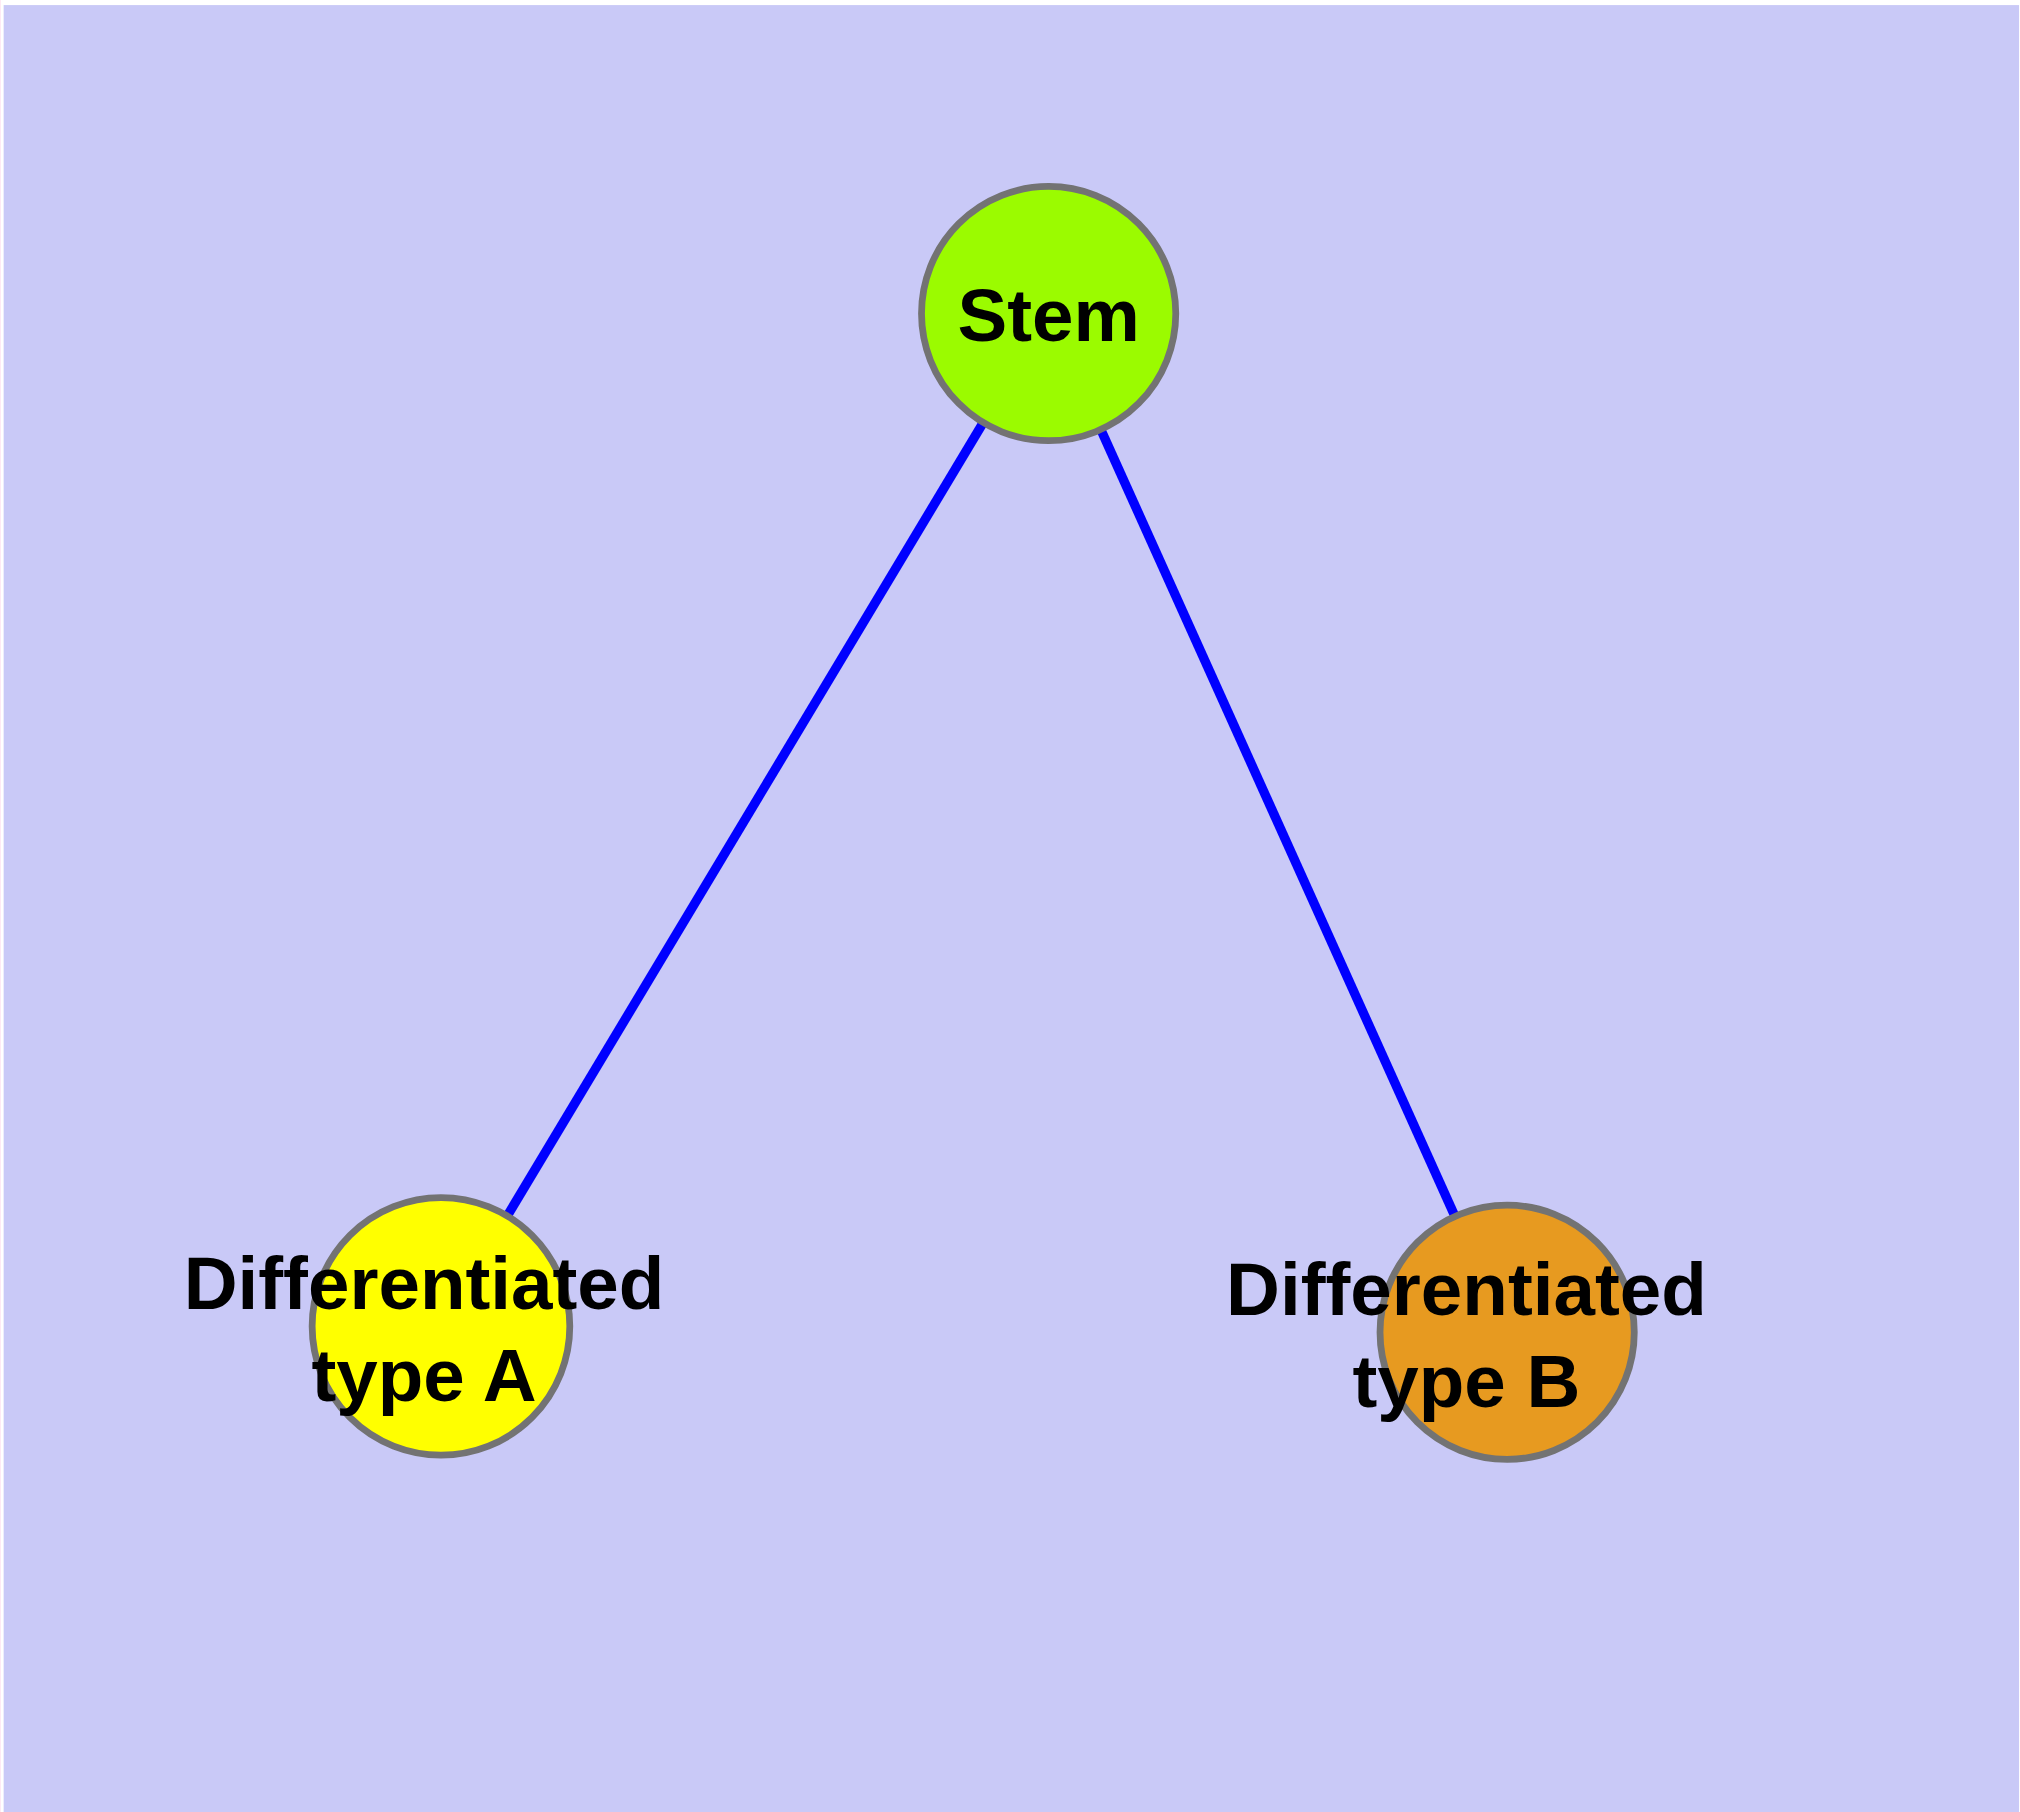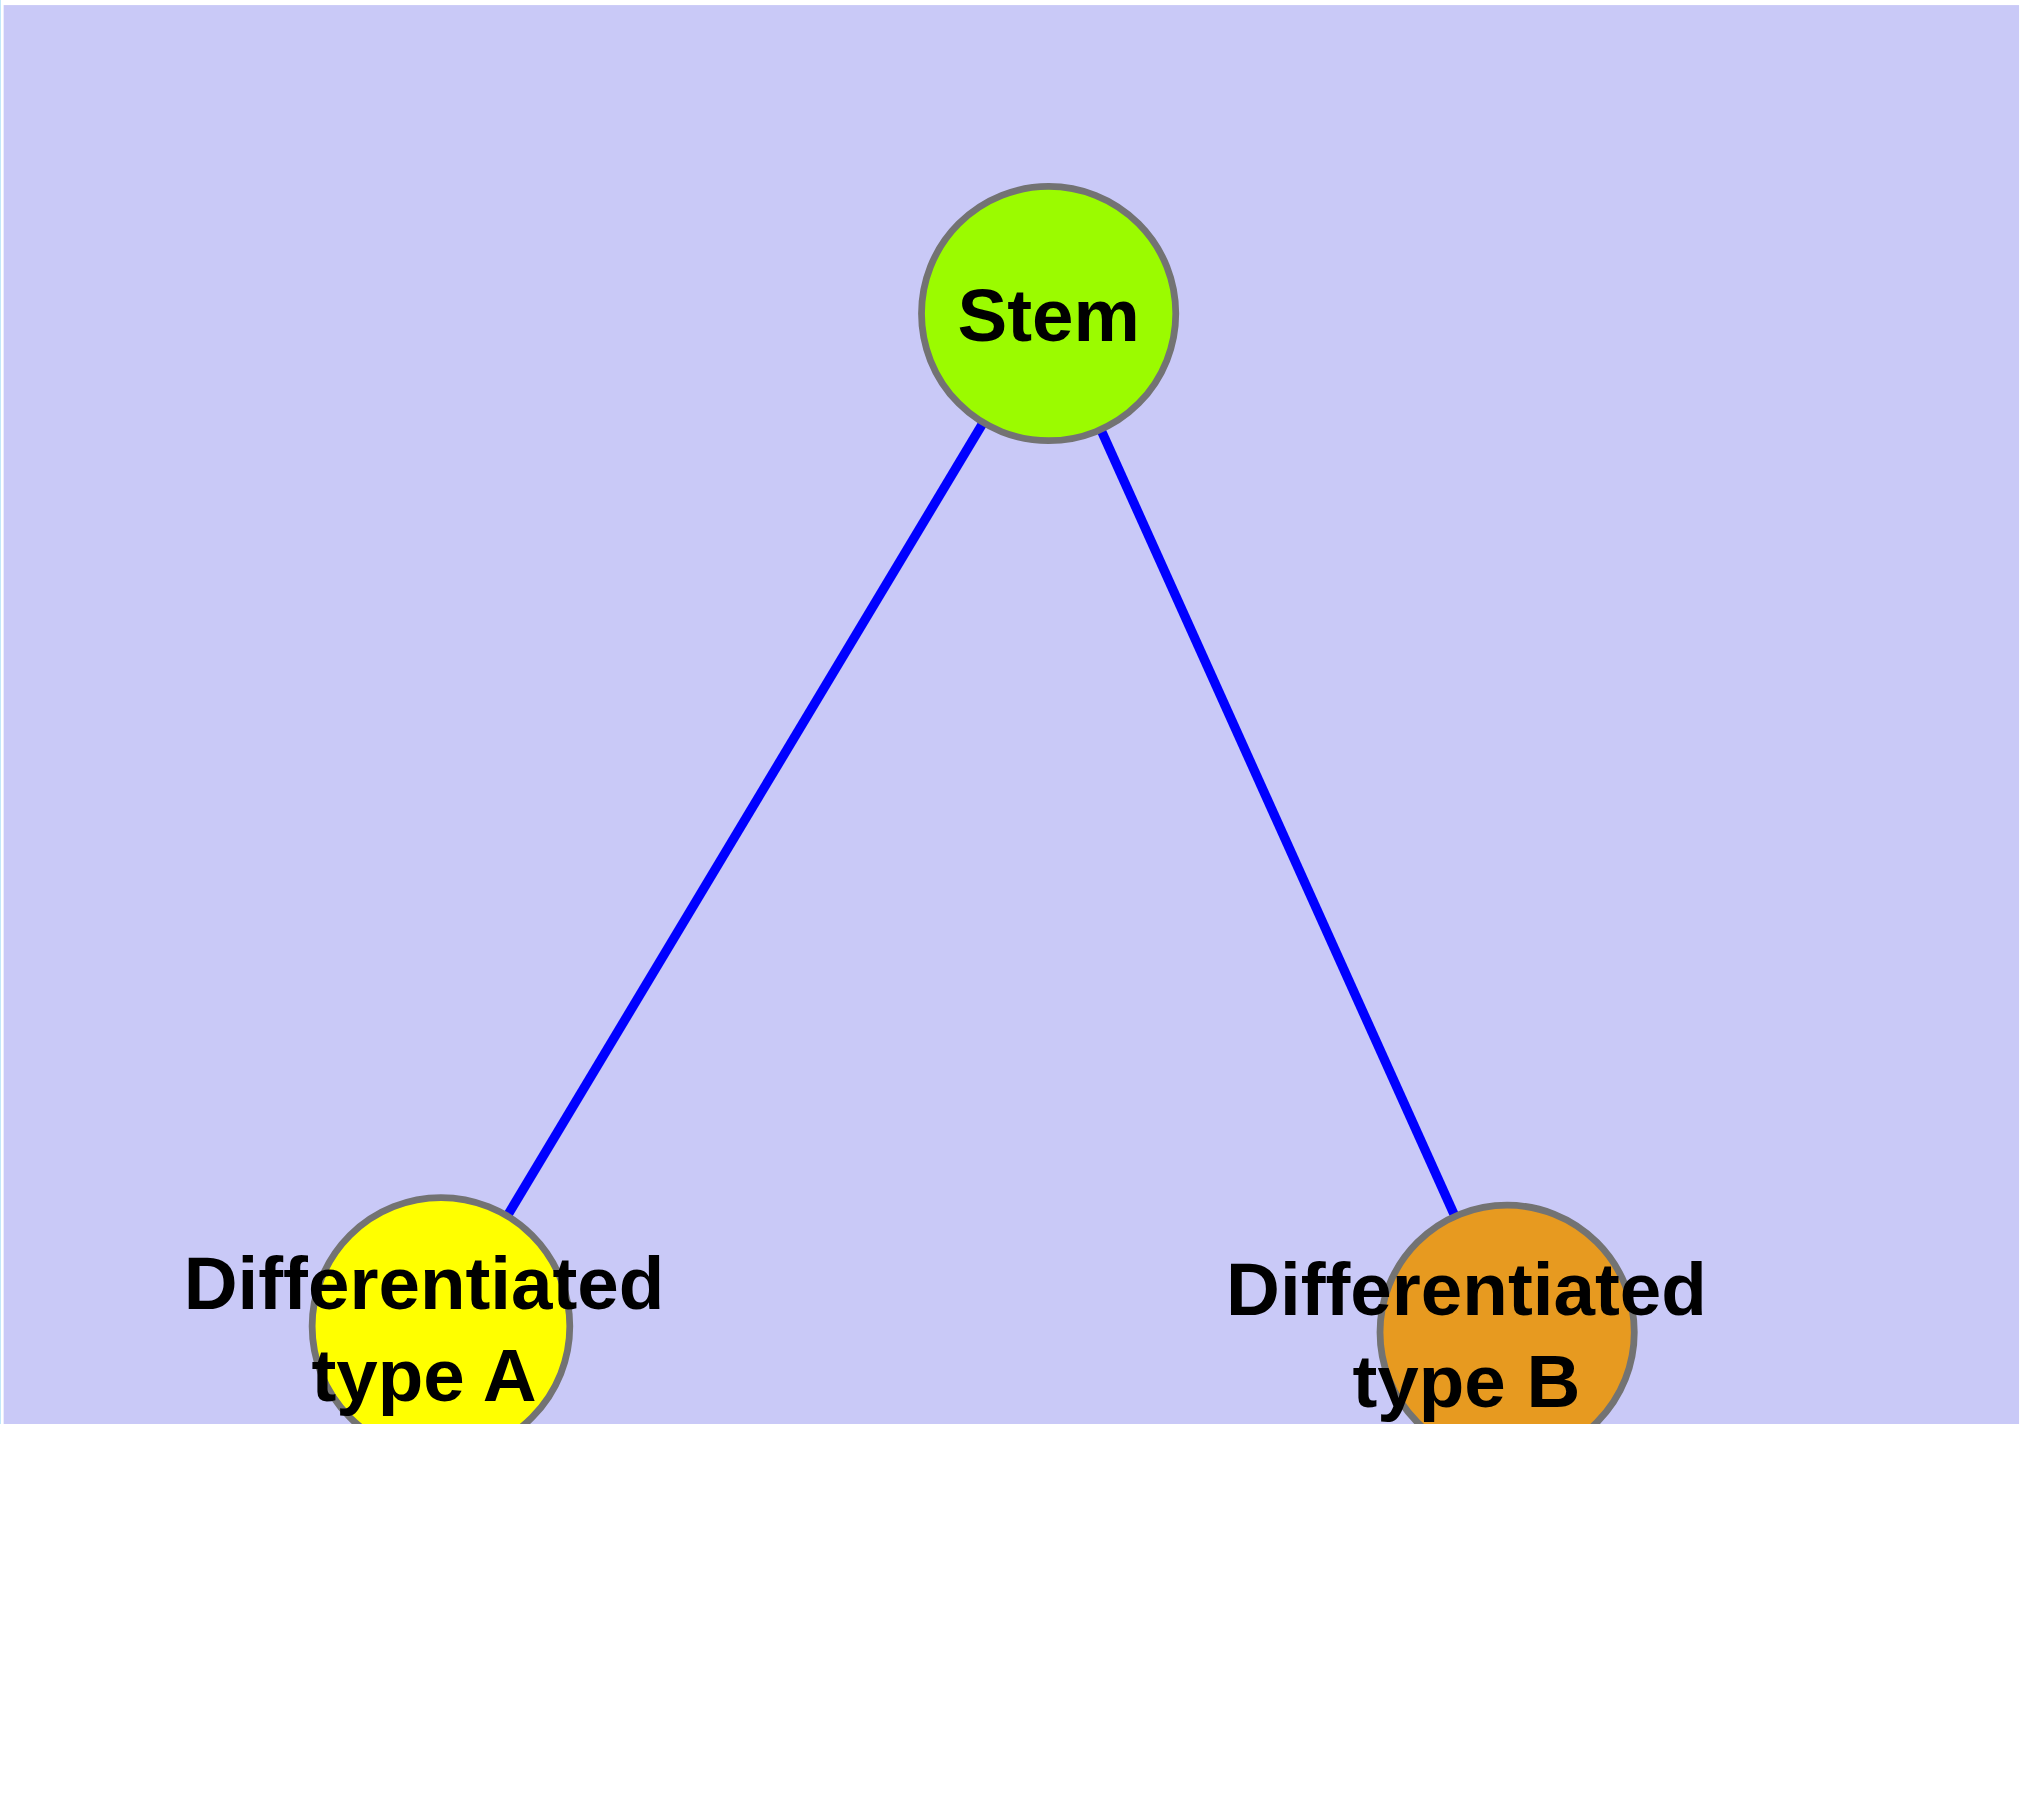--- a/index.html
+++ b/index.html
@@ -3,22 +3,22 @@
 <meta charset="utf-8">
 <style>
   html, body {
     margin: 0;
     padding: 0;
     background: #ffffff;
   }
   .canvas-wrap {
     position: relative;
     width: 2021px;
-    height: 1424px;
-    background: #0ea5e9;
+    height: 1812px;
+    background: #f9a8d4;
     overflow: hidden;
   }
   svg.graph {
     display: block;
     width: 2021px;
     height: 1812px;
   }
   .node-label, .node-label tspan {
     font-family: "Liberation Sans", "DejaVu Sans", sans-serif;
     font-weight: bold;

